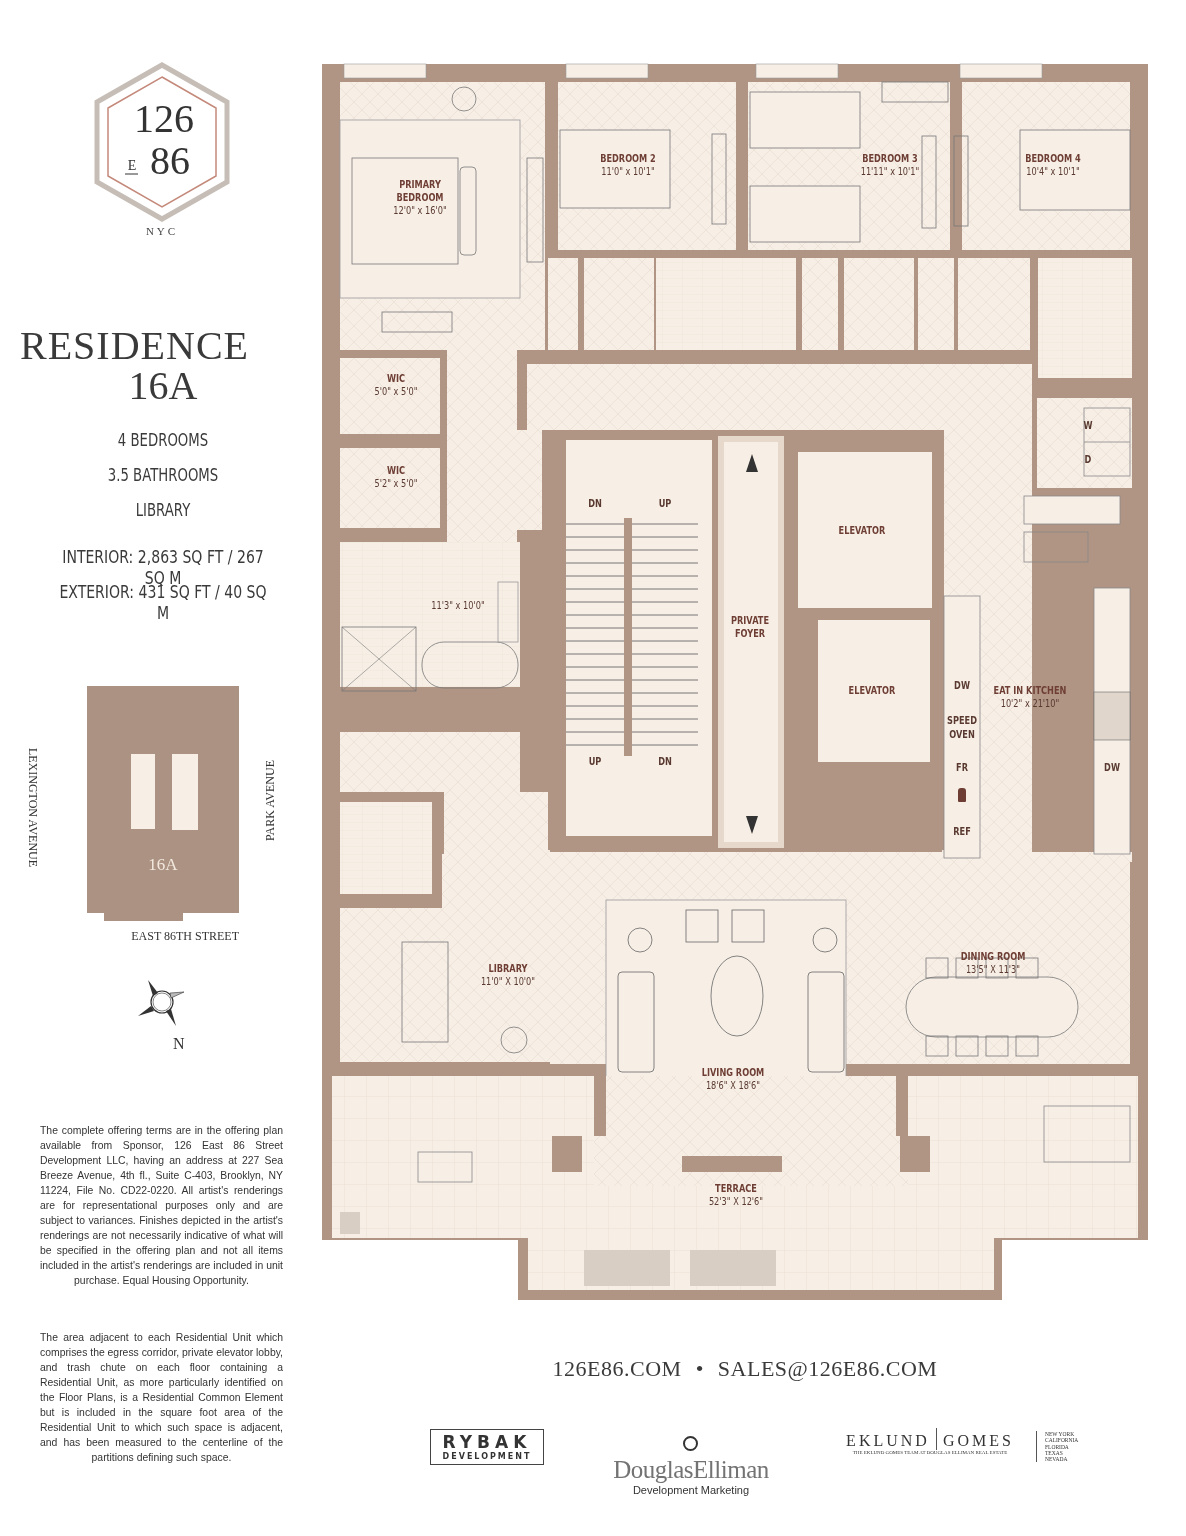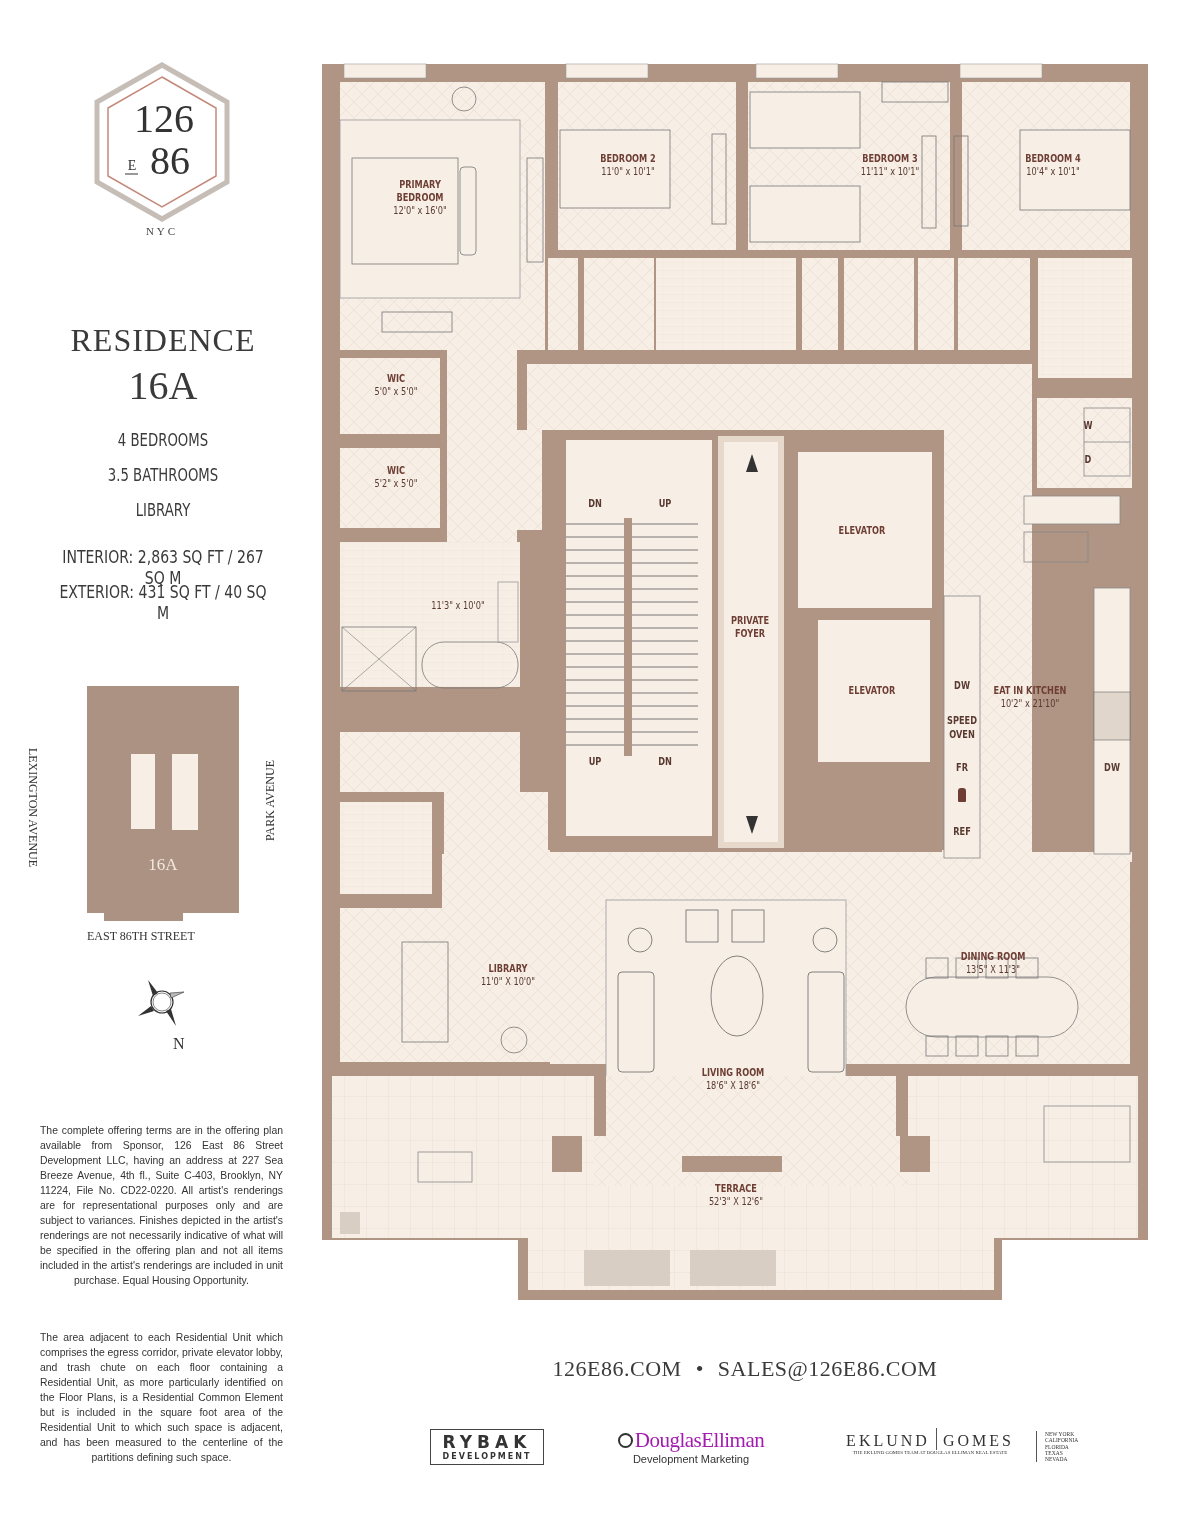--- a/index.html
+++ b/index.html
@@ -1,47 +1,47 @@
 <!DOCTYPE html>
 <html><head>
 <meta charset="utf-8">
 <style>
   html,body{margin:0;padding:0;background:#fff;}
   body{width:1186px;height:1536px;position:relative;overflow:hidden;font-family:"Liberation Sans",sans-serif;color:#333;}
   .abs{position:absolute;}
   
   .logo{left:92px;top:62px;width:140px;height:160px;}
   .logo-nyc{left:92px;top:225px;width:140px;text-align:center;font-family:"Liberation Serif",serif;font-size:11px;letter-spacing:3px;color:#444;}
-  .res-title{left:20px;top:322px;width:286px;text-align:center;font-family:"Liberation Serif",serif;font-size:32px;letter-spacing:1px;color:#3a3a3a;}
+  .res-title{left:20px;top:322px;width:286px;text-align:left;font-family:"Liberation Serif",serif;font-size:40px;letter-spacing:1px;color:#3a3a3a;}
   .res-num{left:20px;top:362px;width:286px;text-align:center;font-family:"Liberation Serif",serif;font-size:40px;color:#3a3a3a;}
   .spec{left:20px;width:286px;text-align:center;font-family:"DejaVu Sans",sans-serif;font-size:17px;color:#3a3a3a;transform:scaleX(0.78);transform-origin:center;}
   .keyplan{left:87px;top:686px;width:152px;height:227px;background:#ab9282;}
   .keyplan-tab{left:104px;top:913px;width:79px;height:8px;background:#ab9282;}
   .kp-l{left:131px;top:754px;width:24px;height:75px;background:#f7efe6;}
   .kp-r{left:172px;top:754px;width:26px;height:76px;background:#f7efe6;}
   .kp-label{left:87px;top:855px;width:152px;text-align:center;font-family:"Liberation Serif",serif;font-size:17px;color:#f3e9df;}
   .street-v{font-family:"Liberation Serif",serif;font-size:12px;color:#333;white-space:nowrap;}
   .street-lex{left:-27px;top:800px;transform:rotate(90deg);}
   .street-park{left:230px;top:793px;transform:rotate(-90deg);}
-  .street-86{left:87px;top:929px;width:152px;text-align:left;font-family:"Liberation Serif",serif;font-size:12px;color:#333;}
+  .street-86{left:87px;top:929px;width:152px;text-align:right;font-family:"Liberation Serif",serif;font-size:12px;color:#333;}
   .compass{left:134px;top:974px;width:56px;height:56px;}
   .compass-n{left:173px;top:1035px;font-family:"Liberation Serif",serif;font-size:16px;color:#333;}
   .disclaimer{left:40px;width:243px;font-size:10.4px;line-height:15px;color:#333;text-align:justify;text-align-last:center;}
   
   .plan{left:322px;top:62px;width:828px;height:1240px;}
   .lbl{position:absolute;font-family:"DejaVu Sans",sans-serif;font-weight:bold;font-size:10px;color:#6e3e34;text-align:center;line-height:13px;transform:scaleX(0.82);white-space:nowrap;}
   .dim{font-weight:normal;color:#5a3a30;}
   .flbl{position:absolute;font-family:"DejaVu Sans",sans-serif;font-size:10px;color:#5a3a30;text-align:center;font-weight:bold;transform:scaleX(0.82);}
   
   .contact{left:405px;top:1356px;width:680px;text-align:center;font-family:"Liberation Serif",serif;font-size:22px;color:#3a3a3a;letter-spacing:0.5px;}
   .rybak{left:430px;top:1429px;width:112px;height:34px;border:1.5px solid #444;text-align:center;}
   .rybak-t{font-family:"DejaVu Sans",sans-serif;font-size:17px;font-weight:bold;letter-spacing:5px;color:#333;line-height:20px;margin-top:2px;}
   .rybak-s{font-family:"DejaVu Sans",sans-serif;font-size:8px;font-weight:bold;letter-spacing:2px;color:#333;}
   .de{left:606px;top:1428px;width:170px;text-align:center;}
-  .de-t{font-family:"Liberation Serif",serif;font-size:21px;color:#a21caf;letter-spacing:-0.5px;}
+  .de-t{font-family:"Liberation Serif",serif;font-size:25px;color:#737373;letter-spacing:-0.5px;}
   .de-s{font-family:"Liberation Sans",sans-serif;font-size:11px;color:#333;}
   .eg{left:832px;top:1428px;width:196px;text-align:center;}
   .eg-t{font-family:"Liberation Serif",serif;font-size:16px;letter-spacing:3px;color:#333;}
   .eg-s{font-family:"Liberation Serif",serif;font-size:5px;color:#333;}
   .eg-states{left:1036px;top:1431px;font-family:"Liberation Serif",serif;font-size:5.5px;line-height:6.3px;color:#333;border-left:1px solid #555;padding-left:8px;}
 </style>
 </head>
 <body>
 
 <svg class="abs logo" viewBox="0 0 140 160">

